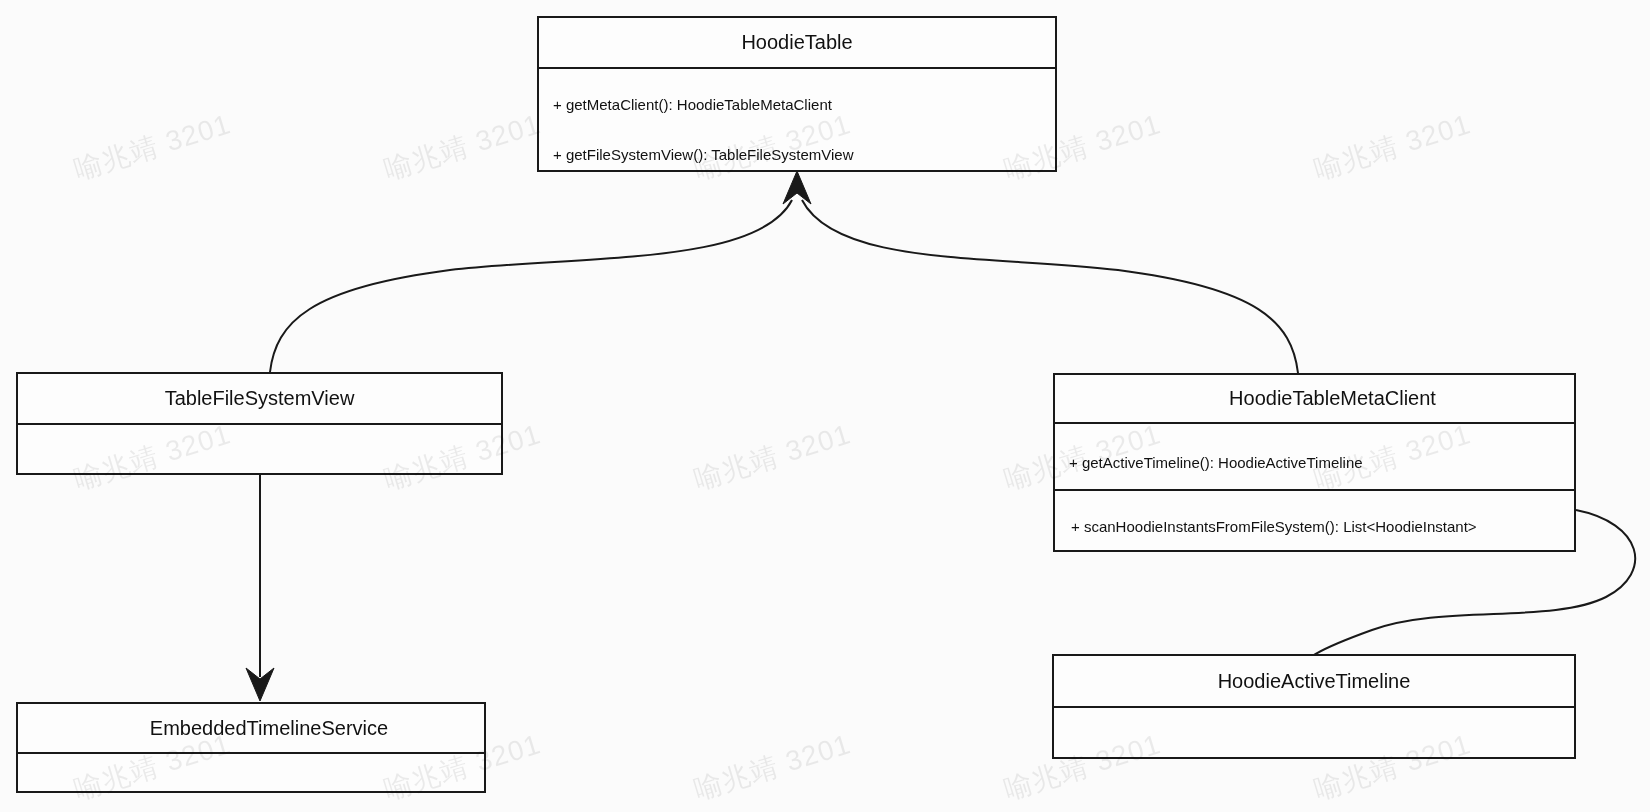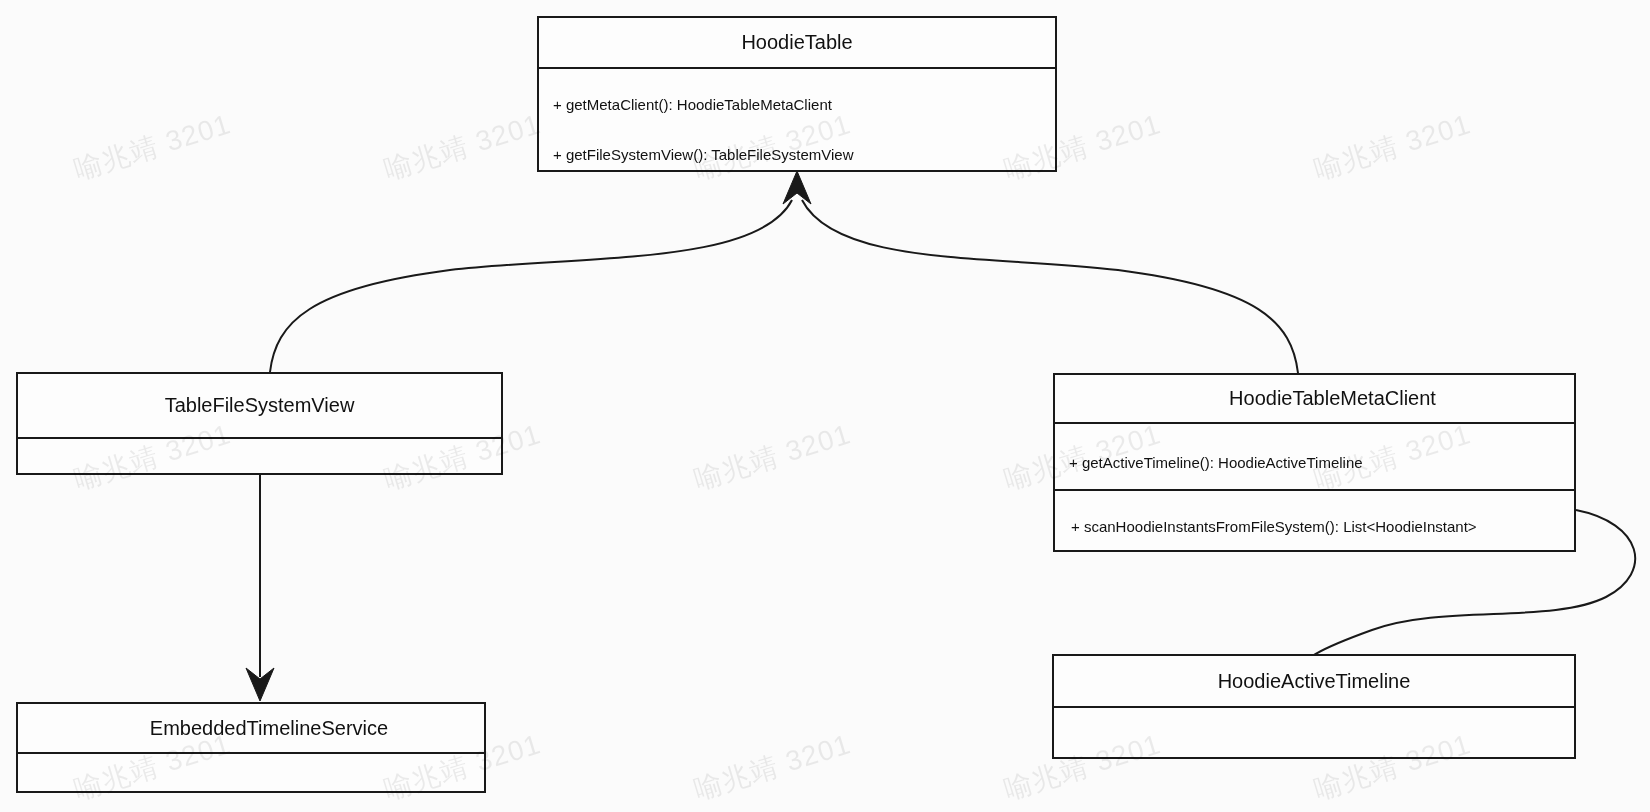--- a/index.html
+++ b/index.html
@@ -54,21 +54,21 @@
 
   <div class="uml" style="left:537px; top:16px; width:520px; height:156px;">
     <div class="title" style="height:51px;">HoodieTable</div>
     <div class="compartment methods">
       <div class="method">+ getMetaClient(): HoodieTableMetaClient</div>
       <div class="method">+ getFileSystemView(): TableFileSystemView</div>
     </div>
   </div>
 
   <div class="uml" style="left:16px; top:372px; width:487px; height:103px;">
-    <div class="title" style="height:65px;">TableFileSystemView</div>
+    <div class="title" style="height:51px;">TableFileSystemView</div>
     <div class="compartment empty"></div>
   </div>
 
   <div class="uml" style="left:1053px; top:373px; width:523px; height:179px;">
     <div class="title" style="height:49px;padding-left:36px;">HoodieTableMetaClient</div>
     <div class="compartment comp-center divided" style="height:55px;">
       <div class="method">+ getActiveTimeline(): HoodieActiveTimeline</div>
     </div>
     <div class="compartment comp-wrap">
       <div class="method">+ scanHoodieInstantsFromFileSystem(): List&lt;HoodieInstant&gt;</div>

